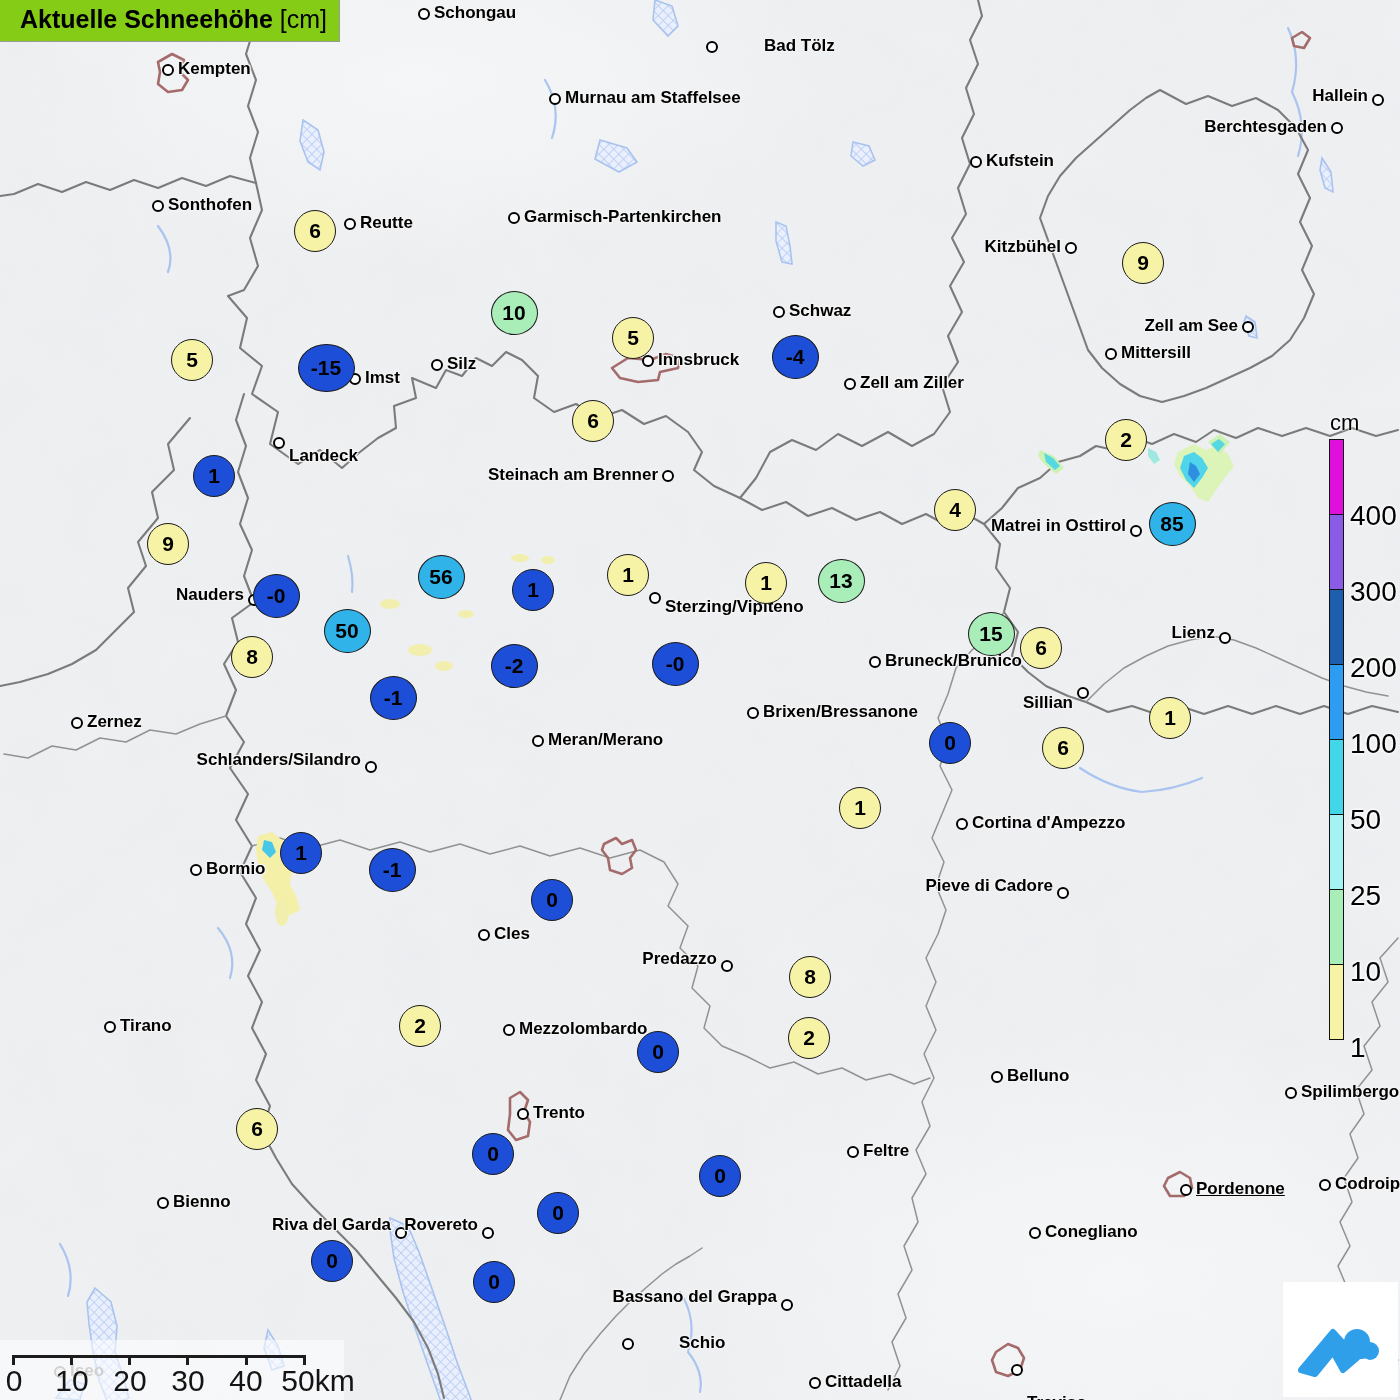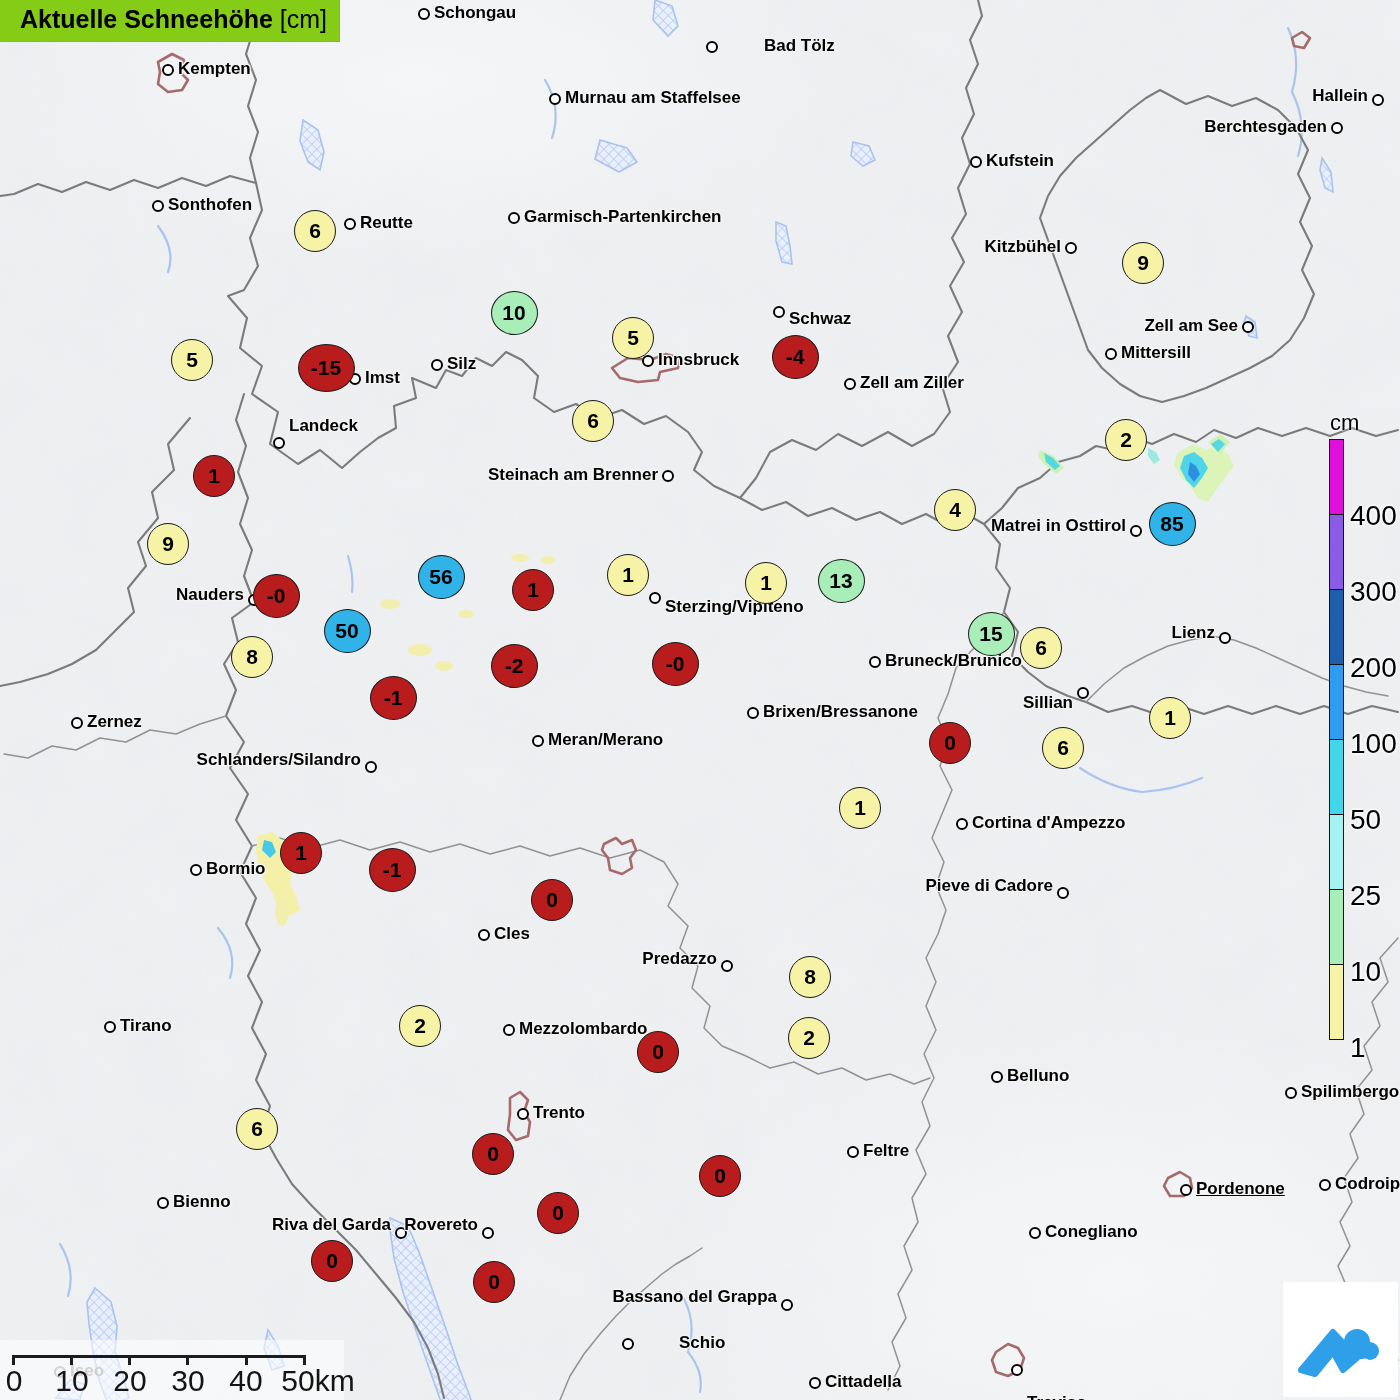--- a/index.html
+++ b/index.html
@@ -30,21 +30,21 @@
     text-shadow:-1px -1px 0 #f4f4f4,1px -1px 0 #f4f4f4,-1px 1px 0 #f4f4f4,1px 1px 0 #f4f4f4,0 0 4px #f4f4f4;}
   .city-muted .city-marker{border-color:#9a9a9a;background:#e8e8e8;}
   .city-muted .city-label{color:#9a9a9a;text-shadow:none;}
   
   .badge{position:absolute;display:flex;align-items:center;justify-content:center;
     border:1.6px solid #1a1a1a;border-radius:50%;font-size:21px;font-weight:bold;color:#000;
     box-sizing:border-box;z-index:8;}
   .badge.yellow{background:#f7f3a6;}
   .badge.green{background:#a9eeb9;}
   .badge.blue{background:#2fb3e8;}
-  .badge.white{background:#b91c1c;}
+  .badge.white{background:#1d4ed8;}
   
   #scalebar{position:absolute;left:0;top:1340px;width:344px;height:60px;z-index:12;
     background:rgba(255,255,255,0.55);}
   #sb-line{position:absolute;background:#1c1c1c;height:2.5px;top:15px;}
   .sb-tick{position:absolute;width:2.5px;height:10px;background:#1c1c1c;top:15px;}
   .sb-label{position:absolute;top:24px;transform:translateX(-50%);font-size:30px;color:#141414;white-space:nowrap;}
   
   #logo-geosphere{position:absolute;left:1196px;top:1282px;width:84px;height:115px;z-index:20;
     background:#fff;text-align:center;}
   #logo-geosphere .l1{font-size:15px;font-weight:bold;color:#14324f;margin-top:-2px;}
@@ -207,41 +207,41 @@
       <div>
         <div class="city-marker" style="left: 1242px; top: 321px;"></div>
         <div class="city-label" style="top: 316px; right: 162px;">Zell am See</div>
       </div>
       <div>
         <div class="city-marker" style="left: 1105px; top: 348px;"></div>
         <div class="city-label" style="top: 343px; left: 1121px;">Mittersill</div>
       </div>
       <div>
         <div class="city-marker" style="left: 773px; top: 306px;"></div>
-        <div class="city-label" style="top: 301px; left: 789px; margin-top: 8px;">Schwaz</div>
+        <div class="city-label" style="top: 301px; left: 789px;">Schwaz</div>
       </div>
       <div>
         <div class="city-marker" style="left: 642px; top: 355px;"></div>
         <div class="city-label" style="top: 350px; left: 658px;">Innsbruck</div>
       </div>
       <div>
         <div class="city-marker" style="left: 431px; top: 359px;"></div>
         <div class="city-label" style="top: 354px; left: 447px;">Silz</div>
       </div>
       <div>
         <div class="city-marker" style="left: 349px; top: 373px;"></div>
         <div class="city-label" style="top: 368px; left: 365px;">Imst</div>
       </div>
       <div>
         <div class="city-marker" style="left: 844px; top: 378px;"></div>
         <div class="city-label" style="top: 373px; left: 860px;">Zell am Ziller</div>
       </div>
       <div>
         <div class="city-marker" style="left: 273px; top: 437px;"></div>
-        <div class="city-label" style="top: 416px; left: 289px;">Landeck</div>
+        <div class="city-label" style="top: 446px; left: 289px;">Landeck</div>
       </div>
       <div>
         <div class="city-marker" style="left: 662px; top: 470px;"></div>
         <div class="city-label" style="top: 465px; right: 742px;">Steinach am Brenner</div>
       </div>
       <div>
         <div class="city-marker" style="left: 1130px; top: 525px;"></div>
         <div class="city-label" style="top: 516px; right: 274px;">Matrei in Osttirol</div>
       </div>
       <div>

